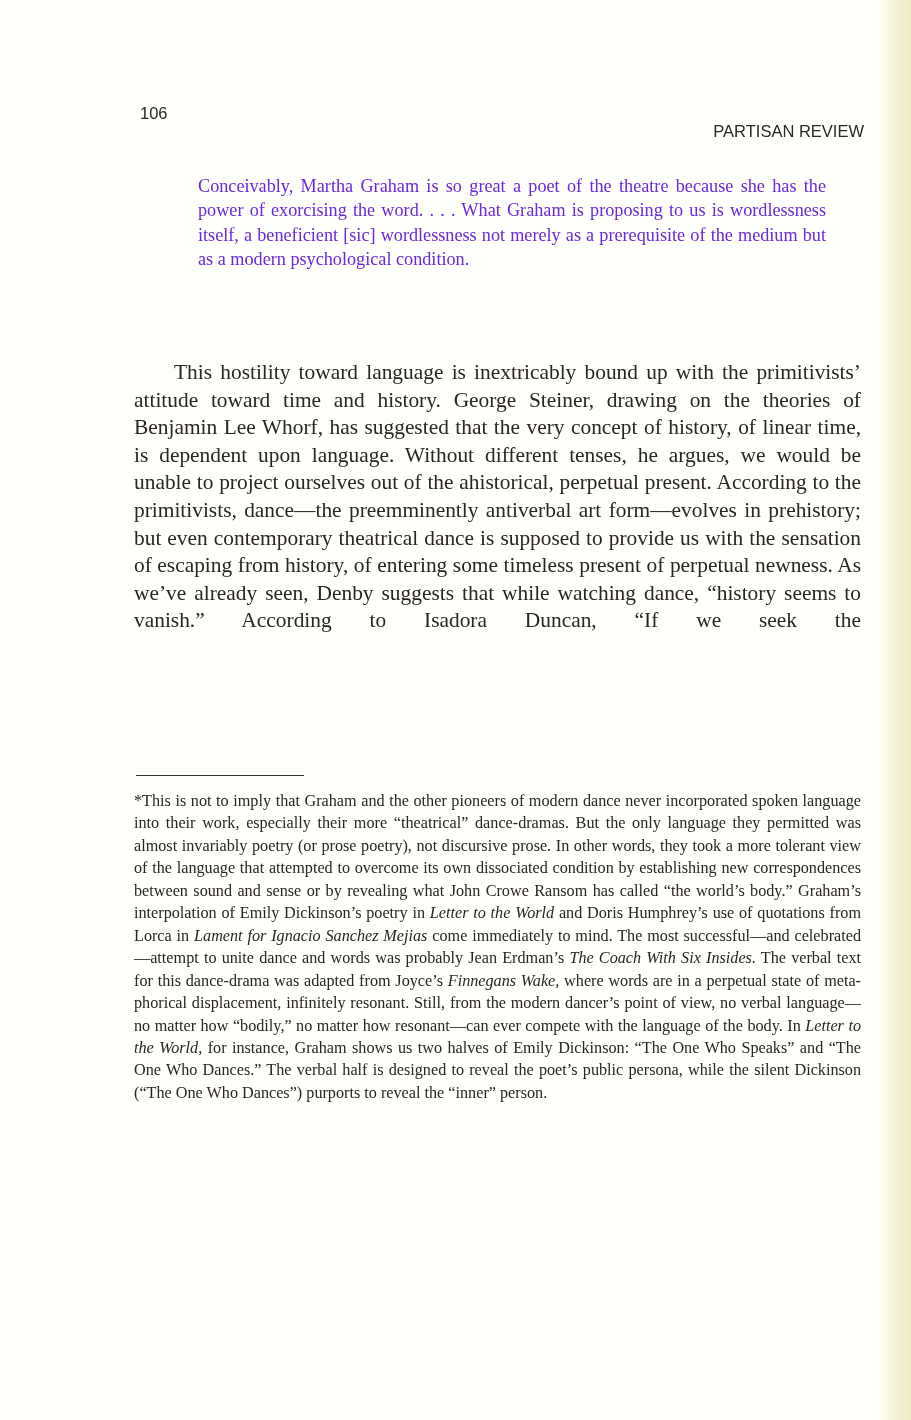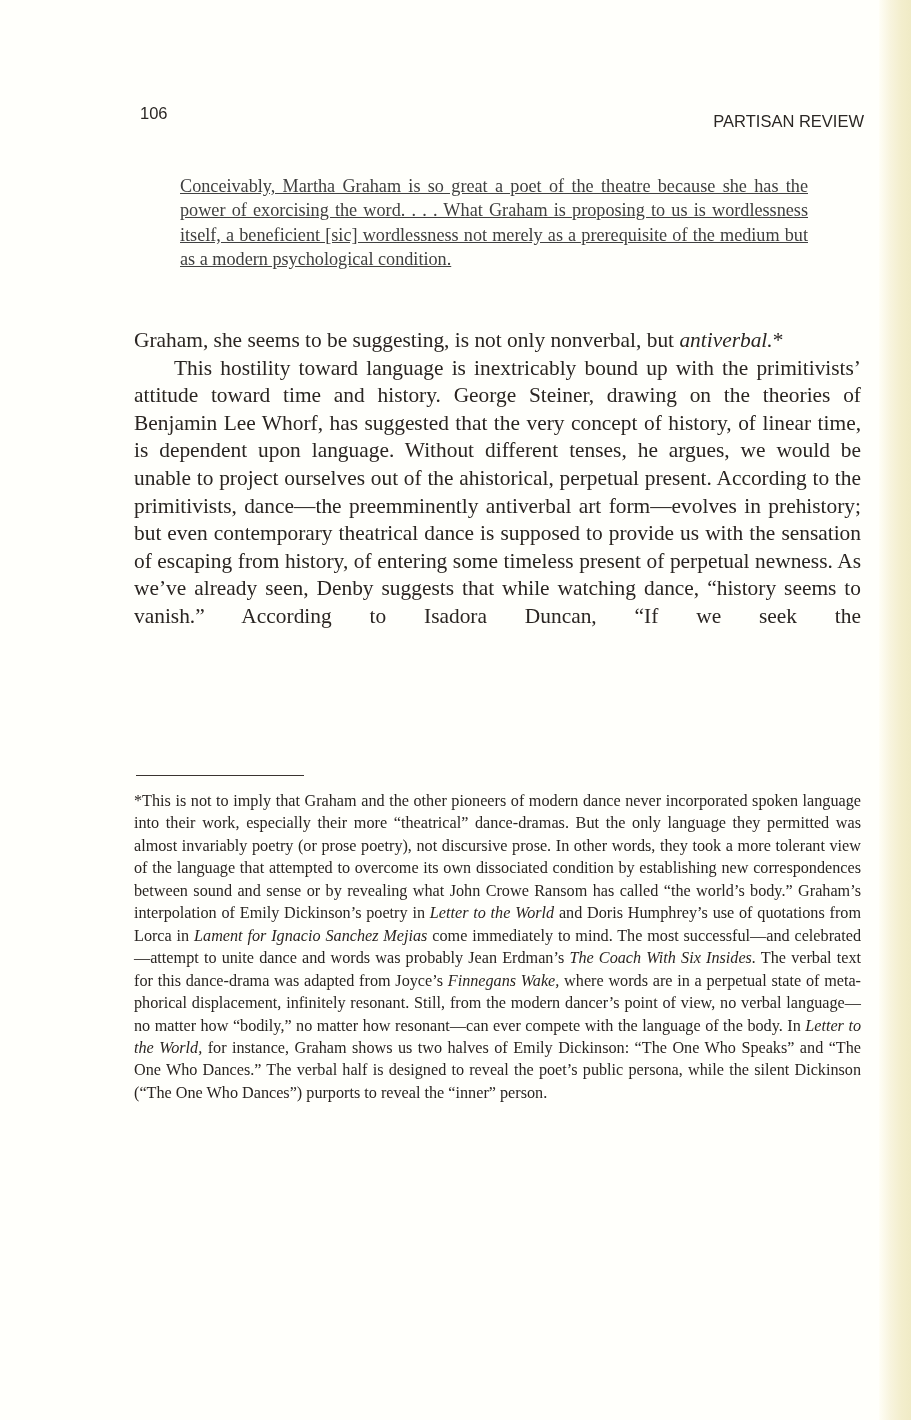--- a/index.html
+++ b/index.html
@@ -10,37 +10,36 @@
   }
   .page-edge {
     position: absolute; top: 0; right: 0; width: 32px; height: 1420px;
     background: linear-gradient(to right, #fffef6 0%, #f8f4de 35%, #f3eecd 70%, #f0ebc6 100%);
   }
   .header {
     position: absolute; top: 104px; left: 126px; width: 738px; height: 24px;
     font-family: "Liberation Sans", sans-serif; font-size: 16.5px; color: #2b2724;
   }
   .header .page-number { position: absolute; left: 14px; top: 0; }
-  .header .running-title { position: absolute; right: 0; top: 8px; }
+  .header .running-title { position: absolute; right: 0; top: 18px; }
 
   .serif { font-family: "Liberation Serif", serif; }
 
   .block-quote {
-    position: absolute; top: 174px; left: 180px; width: 628px;
+    position: absolute; top: 174px; left: 198px; width: 628px;
     font-size: 18.2px; line-height: 24.4px; text-align: justify;
-    color: #404040;
-    text-decoration: underline;
+    color: #6d28d9;
   }
   .body-text {
     position: absolute; top: 327px; left: 134px; width: 727px;
     font-size: 21.4px; line-height: 27.6px; text-align: justify;
     color: #2a2522;
   }
   .body-text p { margin: 0; }
-  .body-text p.indent { text-indent: 40px; }
+  .body-text p.indent { text-indent: 40px; margin-top: 32px; }
 
   .footnote-rule {
     position: absolute; top: 775px; left: 136px; width: 168px; height: 0;
     border-top: 1.5px solid #3a3430;
   }
   .footnote {
     position: absolute; top: 790px; left: 134px; width: 727px;
     font-size: 16.2px; line-height: 22.45px; text-align: justify;
     color: #2a2522;
   }
@@ -55,21 +54,20 @@
 <div class="header">
   <span class="page-number">106</span>
   <span class="running-title">PARTISAN REVIEW</span>
 </div>
 
 <div class="block-quote serif">
   <span>Conceivably, Martha Graham is so great a poet of the theatre because she has the power of exorcising the word. . . . What Graham is proposing to us is wordlessness itself, a beneficient [sic] wordlessness not merely as a prerequisite of the medium but as a modern psychological condition.</span>
 </div>
 
 <div class="body-text serif">
-  <p><span>Graham, she seems to be suggesting, is not only nonverbal, but </span><i>antiverbal.</i><span>*</span></p>
   <p class="indent just-last"><span>This hostility toward language is inextricably bound up with the primitivists’ attitude toward time and history. George Steiner, drawing on the theories of Benjamin Lee Whorf, has suggested that the very concept of history, of linear time, is dependent upon lan­guage. Without different tenses, he argues, we would be unable to project ourselves out of the ahistorical, perpetual present. According to the primitivists, dance—the preemminently antiverbal art form—evolves in prehistory; but even contemporary theatrical dance is supposed to provide us with the sensation of escaping from history, of entering some timeless present of perpetual newness. As we’ve already seen, Denby suggests that while watching dance, “history seems to vanish.” According to Isadora Duncan, “If we seek the</span></p>
 </div>
 
 <div class="footnote-rule"></div>
 
 <div class="footnote serif">
   <p><span>*</span><span>This is not to imply that Graham and the other pioneers of modern dance never incorporated spoken language into their work, especially their more “theatrical” dance-dramas. But the only language they permitted was almost invariably poetry (or prose poetry), not discursive prose. In other words, they took a more tolerant view of the language that attempted to overcome its own dissociated condition by establishing new correspondences between sound and sense or by revealing what John Crowe Ransom has called “the world’s body.” Graham’s interpolation of Emily Dickinson’s poetry in </span><i>Letter to the World</i><span> and Doris Humphrey’s use of quota­tions from Lorca in </span><i>Lament for Ignacio Sanchez Mejias</i><span> come immediately to mind. The most successful—and celebrated—attempt to unite dance and words was probably Jean Erdman’s </span><i>The Coach With Six Insides.</i><span> The verbal text for this dance-drama was adapted from Joyce’s </span><i>Finnegans Wake,</i><span> where words are in a perpetual state of meta­phorical displacement, infinitely resonant. Still, from the modern dancer’s point of view, no verbal language—no matter how “bodily,” no matter how resonant—can ever compete with the language of the body. In </span><i>Letter to the World,</i><span> for instance, Graham shows us two halves of Emily Dickinson: “The One Who Speaks” and “The One Who Dances.” The verbal half is designed to reveal the poet’s public persona, while the silent Dickinson (“The One Who Dances”) purports to reveal the “inner” person.</span></p>
 </div>
 
 </body></html>

